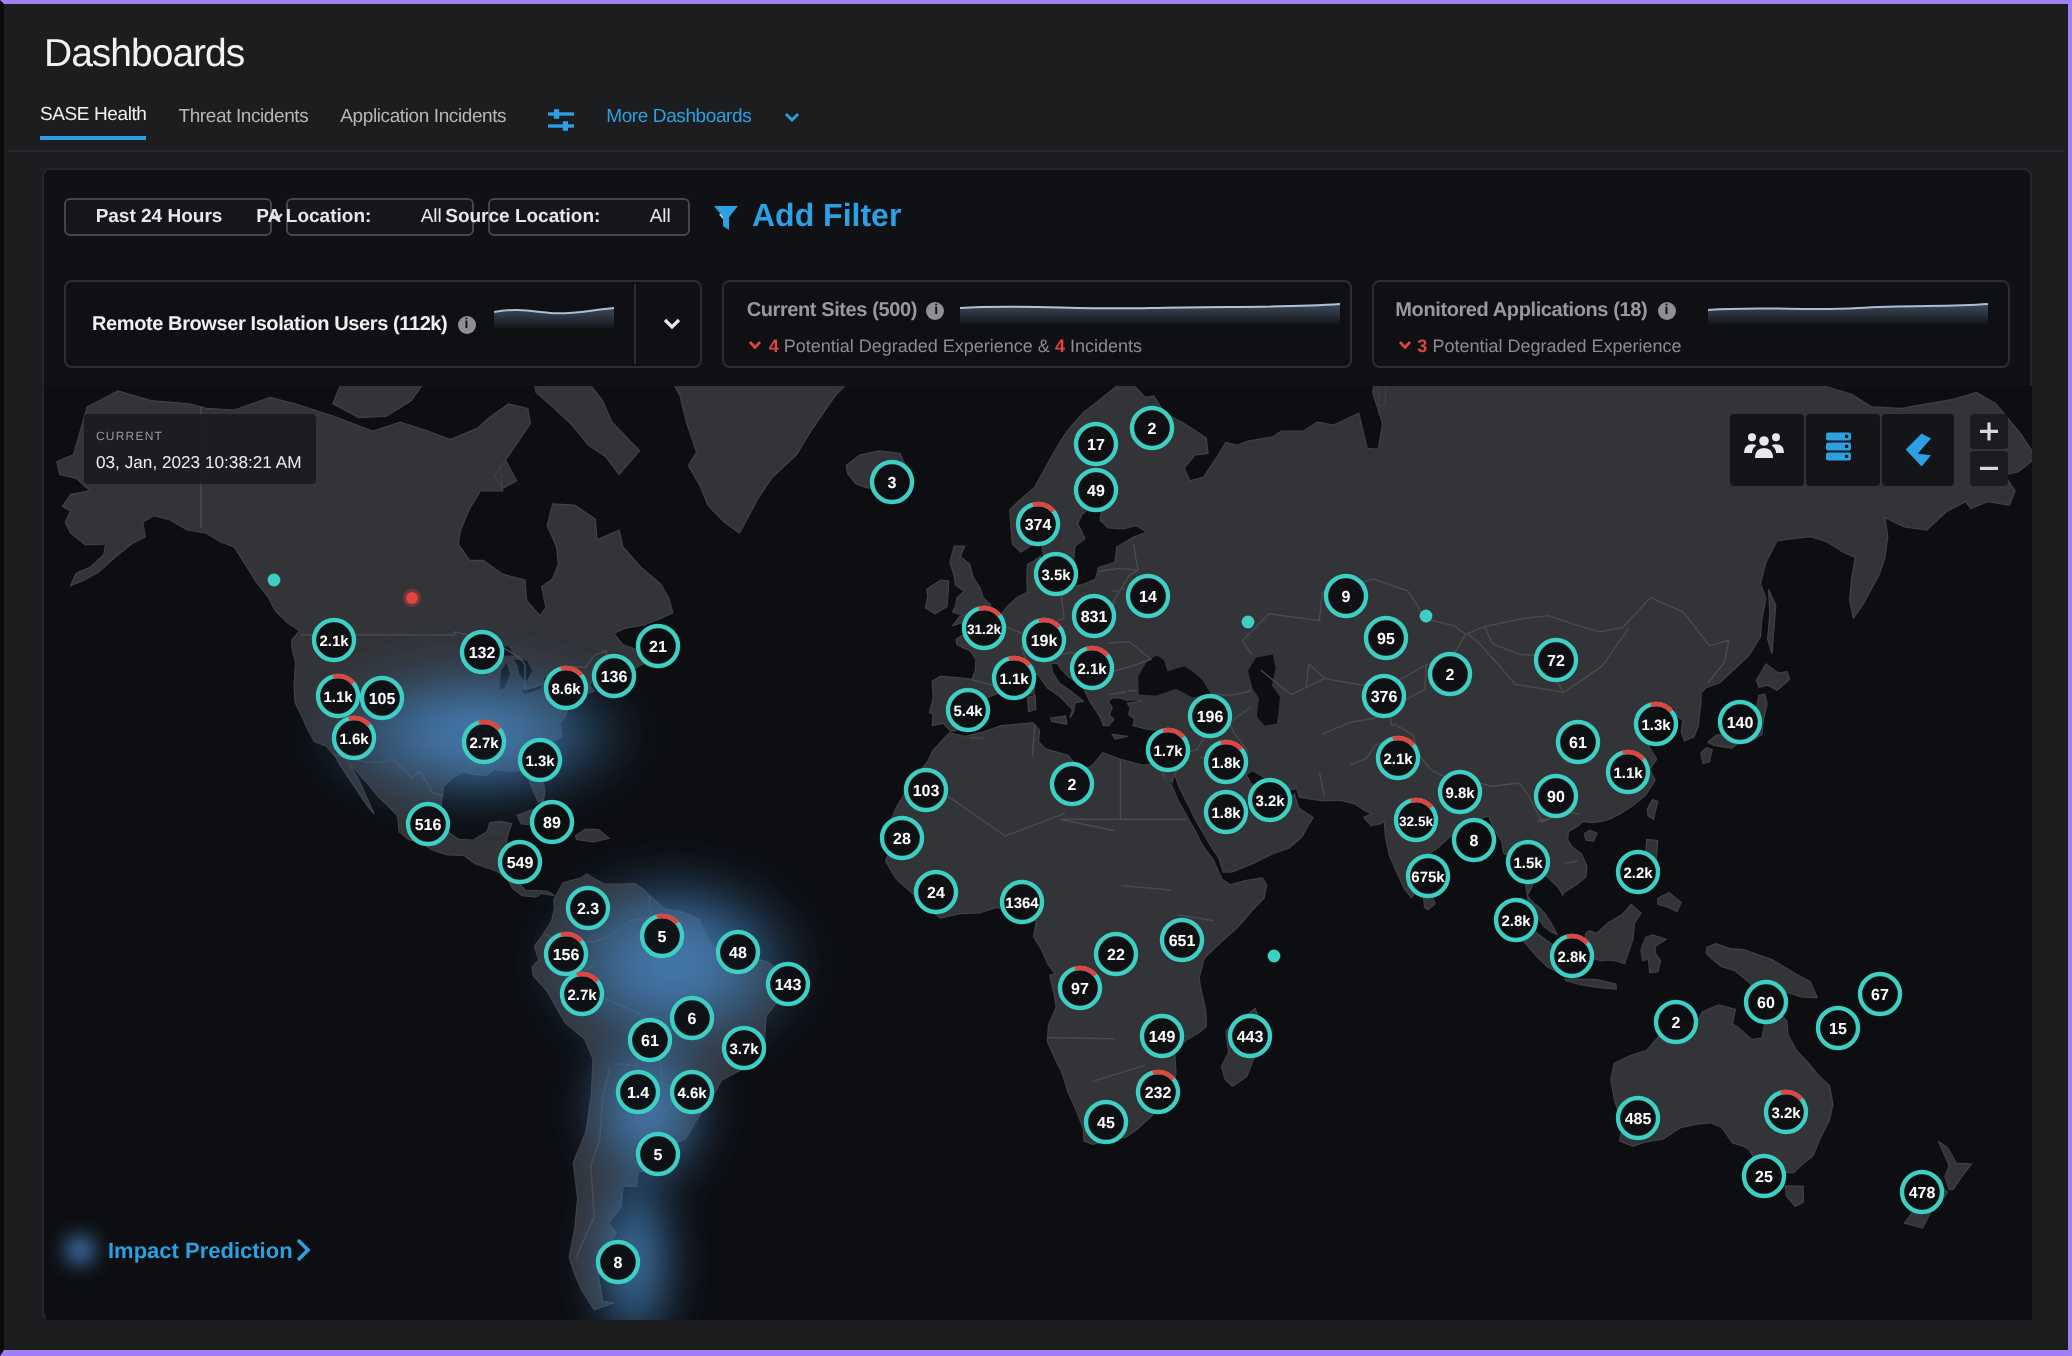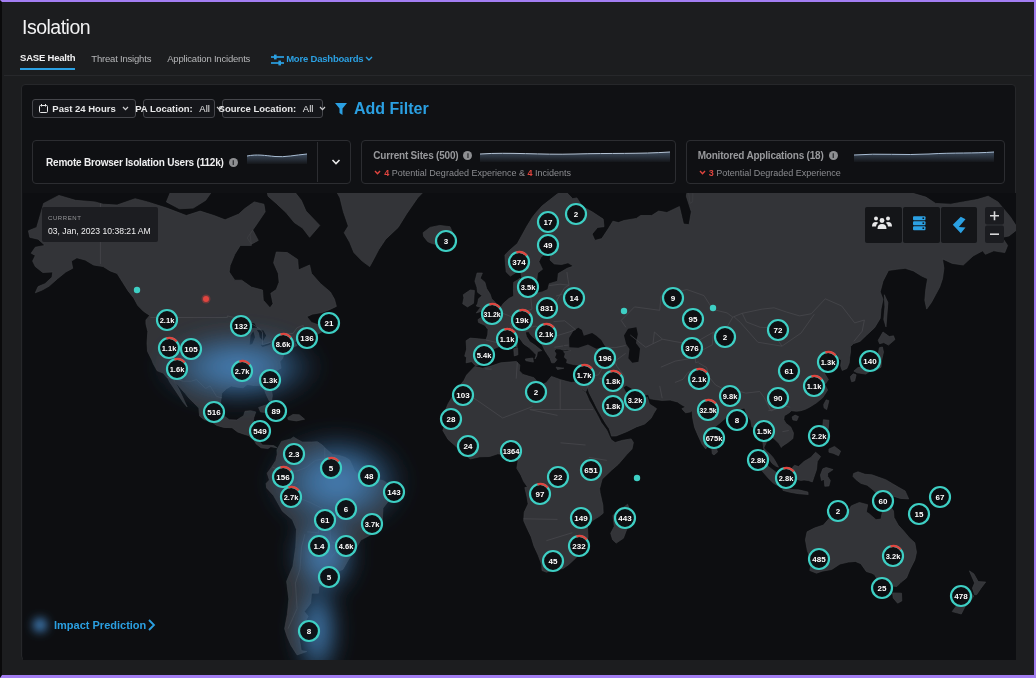--- a/index.html
+++ b/index.html
@@ -3,26 +3,26 @@
 <meta charset="utf-8">
 <style>
 *{margin:0;padding:0;box-sizing:border-box}
 html,body{width:1036px;height:678px;overflow:hidden}
 body{background:#1c1d1f;font-family:"Liberation Sans",sans-serif;position:relative;
 border-top:2px solid #a37ef2;border-right:2px solid #a37ef2;border-bottom:3px solid #a37ef2;border-left:2px solid #0a0a0b}
 .hdr{padding:14px 0 0 20px}
 .hdr h1{font-size:19.5px;font-weight:400;color:#f2f2f3;letter-spacing:-0.5px}
 .tabs{display:flex;align-items:center;margin:13px 0 0 18px;height:18px;font-size:9.5px;letter-spacing:-0.2px}
 .tab{margin-right:16px;color:#b5b6b8;padding-bottom:5px}
-.tab.act{color:#f0f0f1;font-weight:bold;border-bottom:2.5px solid #2ba0e2}
-.tab.blue{color:#2ba0e2;font-weight:bold;display:flex;align-items:center;gap:2px}
+.tab.act{color:#f0f0f1;font-weight:normal;border-bottom:2.5px solid #2ba0e2}
+.tab.blue{color:#2ba0e2;font-weight:normal;display:flex;align-items:center;gap:16px}
 .tabline{position:absolute;left:2px;right:2px;top:73px;height:1px;background:#27282b}
 .panel{position:absolute;left:19px;top:82px;width:995px;height:576px;background:#101114;border:1px solid #26272a;border-radius:4px}
 .frow{display:flex;align-items:center;margin:14px 0 0 10px;height:19px}
-.fbtn{display:flex;align-items:center;justify-content:center;white-space:nowrap;gap:4px;background:#15161a;border:1px solid #45464b;border-radius:3px;color:#e8e8e9;font-size:9.5px;font-weight:bold;height:19px;padding:0;margin-right:7px}
+.fbtn{display:flex;align-items:center;justify-content:center;white-space:nowrap;gap:22px;background:#15161a;border:1px solid #45464b;border-radius:3px;color:#e8e8e9;font-size:9.5px;font-weight:bold;height:19px;padding:0;margin-right:7px}
 .fbtn .chev{margin-left:2px;display:flex}
 .addf{display:flex;align-items:center;gap:7px;color:#2ba0e2;font-size:16px;font-weight:bold;margin-left:5px}
 .cards{display:flex;margin:22px 10px 0 10px;gap:10px}
 .card{background:#0f1013;border:1px solid #2c2d31;border-radius:4px;height:44px;position:relative}
 .c1{width:320px;display:flex;align-items:center}
 .c2{width:315px}.c3{width:320px}
 .c1 .t{color:#f0f0f1;font-size:10px;font-weight:bold;margin-left:13px;white-space:nowrap;letter-spacing:-0.2px}
 .info{display:inline-block;width:9px;height:9px;border-radius:50%;background:#8e8f92;color:#0f1013;font-size:7px;font-weight:bold;text-align:center;line-height:9px;margin-left:5px;vertical-align:1px}
 .cdiv{position:absolute;right:32px;top:1px;bottom:1px;width:1px;background:#2c2d31}
 .cchev{position:absolute;right:9px;top:16px;width:10px;height:10px;color:#e8e8e9}
@@ -30,25 +30,25 @@
 .sub{position:absolute;left:12px;top:27px;font-size:9px;color:#8b8c90;white-space:nowrap}
 .sub b{color:#e0453f;font-weight:bold}
 .sub .rc{margin-right:3px;display:inline-block;vertical-align:1px}
 .spark{position:absolute}
 .map{position:absolute;left:1px;top:108px;width:993px;height:467px;overflow:hidden}
 svg.ic{display:block}
 </style>
 </head>
 <body>
 <div class="hdr">
-    <h1>Isolation</h1>
+    <h1>Dashboards</h1>
   </div>
 <div class="tabs">
  <div class="tab act">SASE Health</div>
- <div class="tab">Threat Insights</div>
+ <div class="tab">Threat Incidents</div>
  <div class="tab">Application Incidents</div>
  <div class="tab blue" style="margin-left:5px">
   <svg class="ic" width="13" height="12" viewBox="0 0 13 12" style="margin-top:2px">
         <g stroke="#2ba0e2" stroke-width="1.7">
           <line x1="0" y1="3" x2="13" y2="3"></line>
           <line x1="0" y1="9" x2="13" y2="9"></line>
         </g>
         <rect x="3" y="0.6" width="2.6" height="4.8" fill="#2ba0e2"></rect>
         <rect x="7.4" y="6.6" width="2.6" height="4.8" fill="#2ba0e2"></rect>
       </svg>
@@ -63,21 +63,21 @@
  <div class="frow">
   <div class="fbtn" style="width:104px"><svg class="ic" width="9" height="9" viewBox="0 0 9 9">
           <rect x="0.5" y="1.5" width="8" height="7" rx="1" fill="none" stroke="#e8e8e9"></rect>
           <line x1="2.5" y1="0" x2="2.5" y2="2.5" stroke="#e8e8e9"></line>
           <line x1="6.5" y1="0" x2="6.5" y2="2.5" stroke="#e8e8e9"></line>
         </svg>Past 24 Hours<span class="chev">
           <svg class="ic" width="7" height="5" viewBox="0 0 7 5">
             <path d="M1,1 L3.5,3.7 L6,1" stroke="#cfcfd1" stroke-width="1.2" fill="none"></path>
           </svg>
         </span></div>
-  <div class="fbtn" style="width:72px">PA Location:&nbsp;<span style="font-weight:normal">All</span><span class="chev">
+  <div class="fbtn" style="width:94px">PA Location:&nbsp;<span style="font-weight:normal">All</span><span class="chev">
           <svg class="ic" width="7" height="5" viewBox="0 0 7 5">
             <path d="M1,1 L3.5,3.7 L6,1" stroke="#cfcfd1" stroke-width="1.2" fill="none"></path>
           </svg>
         </span></div>
   <div class="fbtn" style="width:101px">Source Location:&nbsp;<span style="font-weight:normal">All</span><span class="chev">
           <svg class="ic" width="7" height="5" viewBox="0 0 7 5">
             <path d="M1,1 L3.5,3.7 L6,1" stroke="#cfcfd1" stroke-width="1.2" fill="none"></path>
           </svg>
         </span></div>
   <div class="addf"><svg class="ic" width="12" height="12" viewBox="0 0 12 12">

